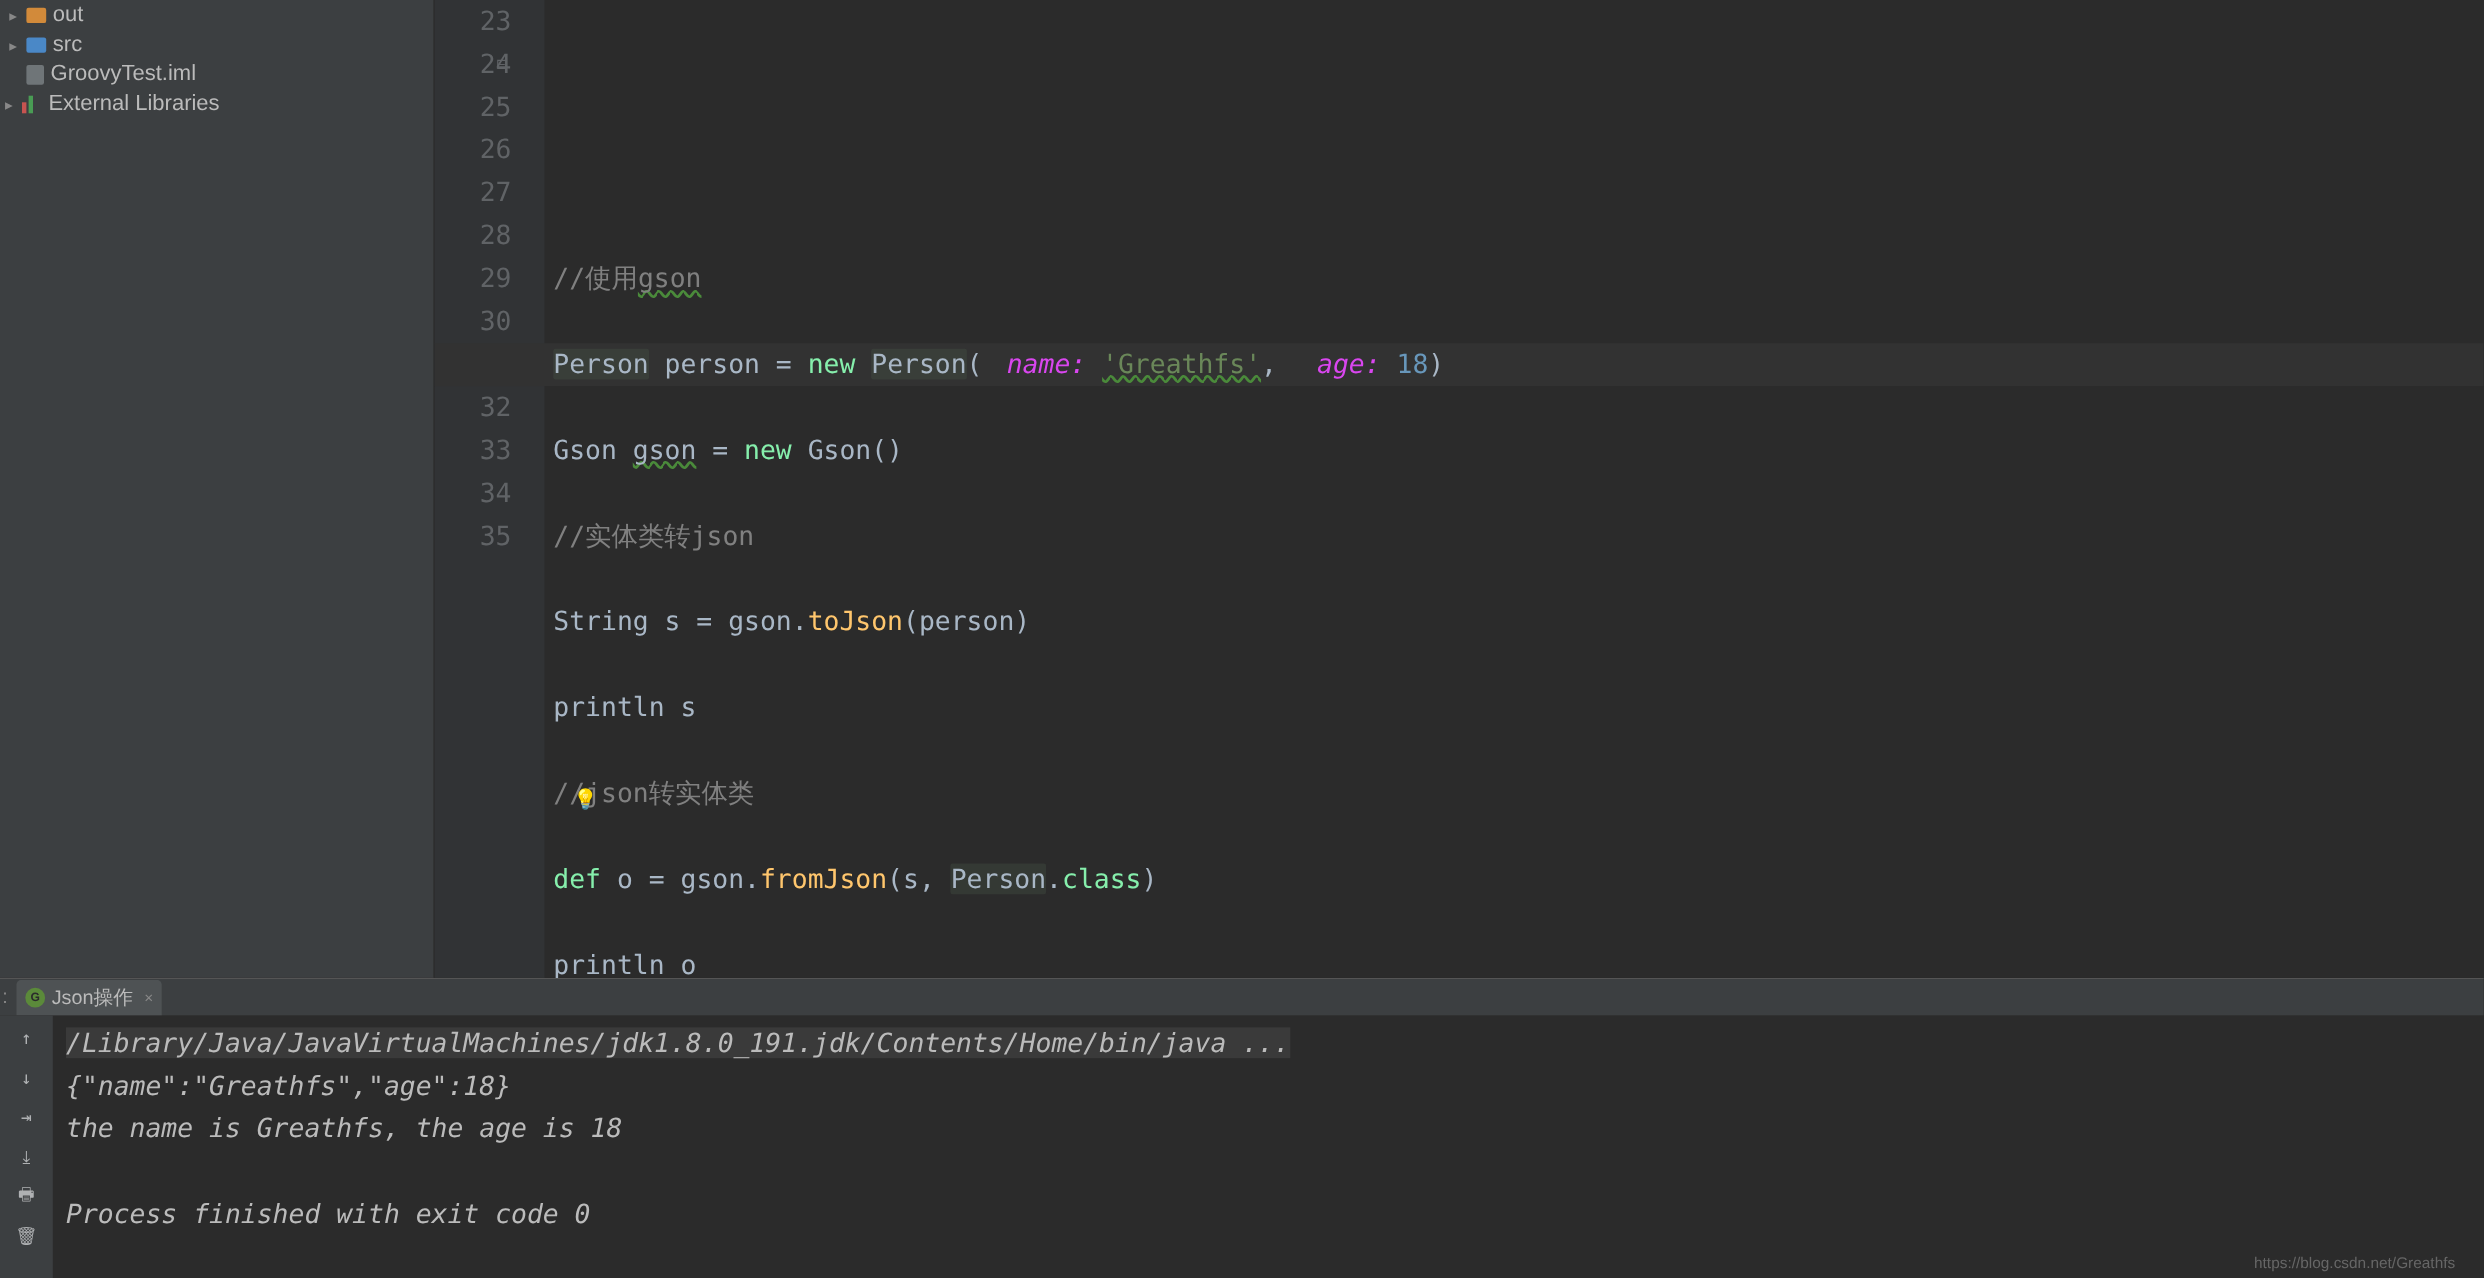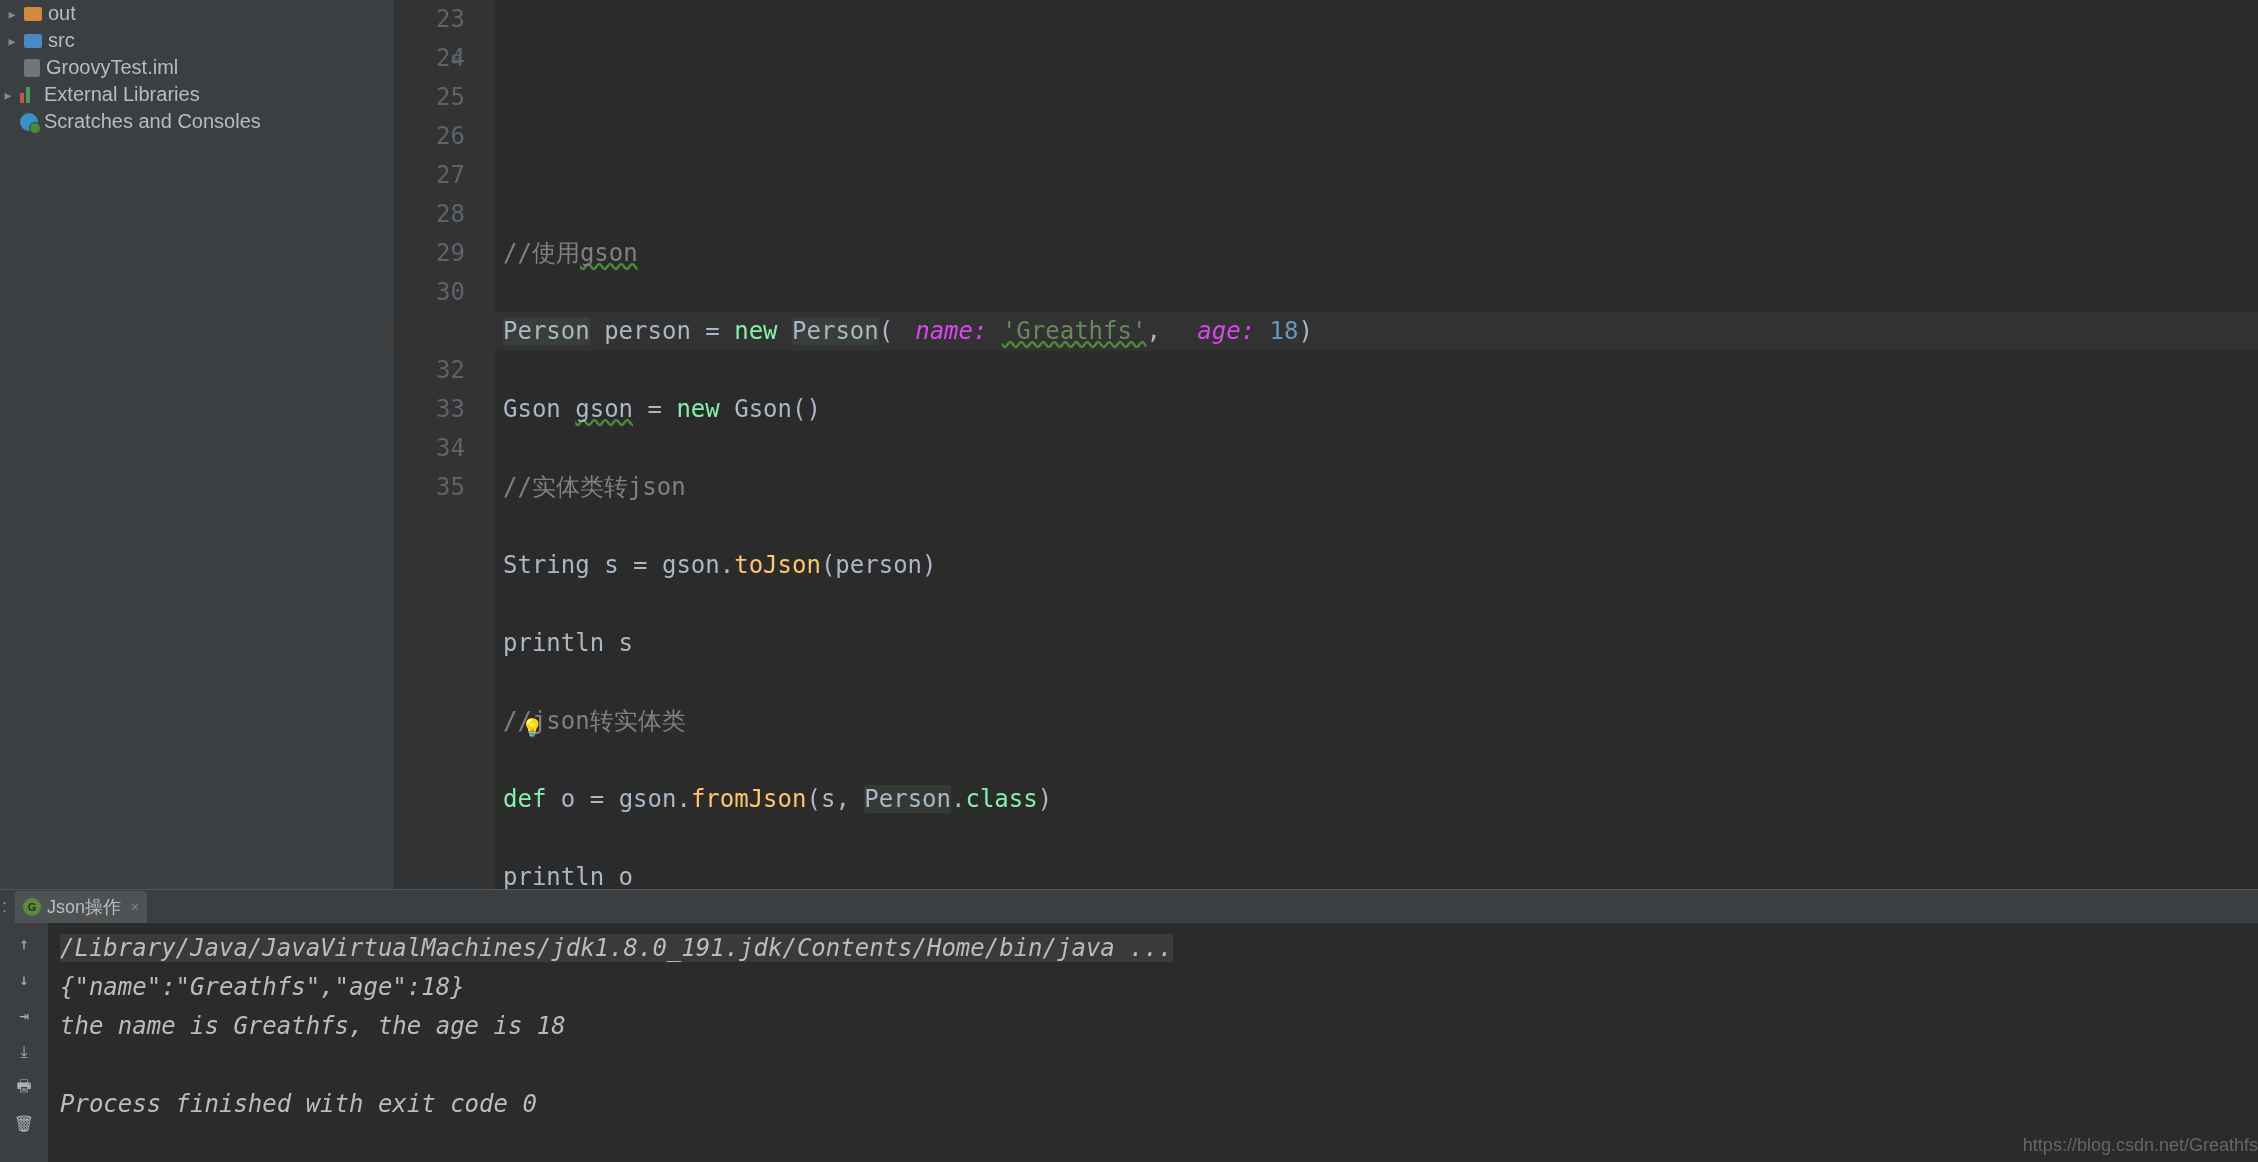--- a/index.html
+++ b/index.html
@@ -218,23 +218,23 @@
       font-size: 24px;
       line-height: 39px;
       white-space: pre;
       padding: 6px 12px;
       color: #bbbbbb;
       font-style: italic;
     }
     .cmd-line { background: #3a3a3a; display: inline; }
     .watermark {
       position: fixed;
-      right: 0;
+      right: 26px;
       bottom: 6px;
-      font-size: 18px;
+      font-size: 14px;
       color: #666;
       font-family: sans-serif;
     }
   </style>
 </head>
 <body>
 
 <div class="main-area">
   <div class="sidebar">
     <div class="tree-item level-1">
@@ -249,25 +249,20 @@
     </div>
     <div class="tree-item level-1">
       <span class="arrow"></span>
       <span class="file-icon"></span>
       <span>GroovyTest.iml</span>
     </div>
     <div class="tree-item level-0">
       <span class="arrow">▸</span>
       <span class="lib-icon"></span>
       <span>External Libraries</span>
-    </div>
-    <div class="tree-item level-0">
-      <span class="arrow"></span>
-      <span class="scratch-icon"></span>
-      <span>Scratches and Consoles</span>
     </div>
   </div>
 
   <div class="editor-area">
     <div class="gutter">
       <div>23</div>
       <div style="position:relative"><span>24</span><span class="collapse-mark">⊟</span></div>
       <div>25</div>
       <div>26</div>
       <div>27</div>

